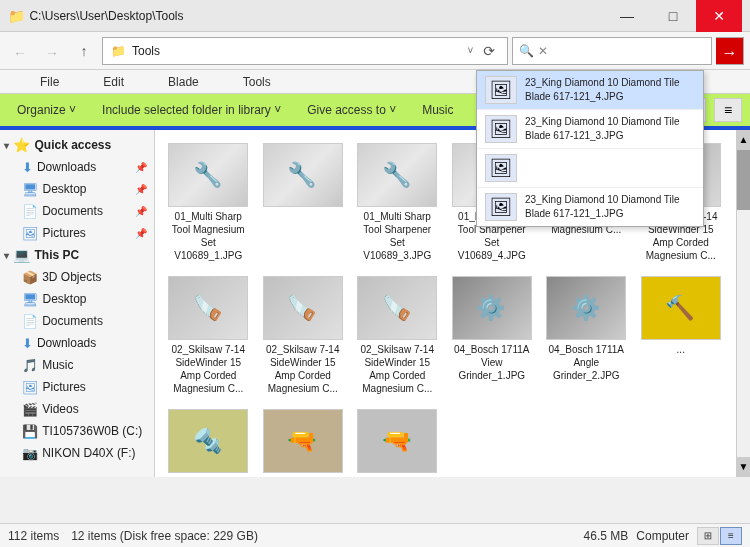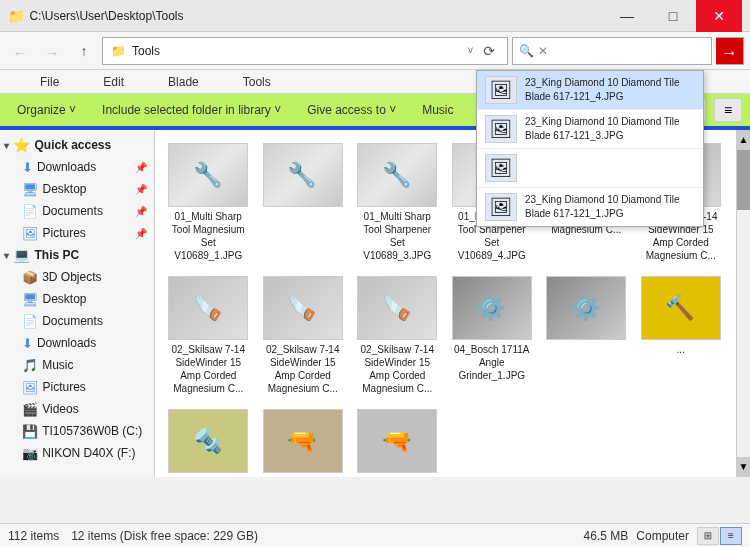--- a/index.html
+++ b/index.html
@@ -519,26 +519,27 @@
       <div class="file-item">
         <div class="file-thumb">
           <div class="tool-img" style="background:linear-gradient(135deg,#c0c0c0,#e0e0e0);">🪚</div>
         </div>
         <div class="file-name">02_Skilsaw 7-14 SideWinder 15 Amp Corded Magnesium C...</div>
       </div>
       <div class="file-item">
         <div class="file-thumb">
           <div class="tool-img" style="background:linear-gradient(135deg,#888,#ccc);">⚙️</div>
         </div>
-        <div class="file-name">04_Bosch 1711A Angle Grinder_1.JPG</div>
+        <div class="file-name">04_Bosch 1711A View Grinder_1.JPG</div>
       </div>
       <div class="file-item">
         <div class="file-thumb">
           <div class="tool-img" style="background:linear-gradient(135deg,#888,#ccc);">⚙️</div>
         </div>
+        <div class="file-name">04_Bosch 1711A Angle Grinder_2.JPG</div>
       </div>
 
       <div class="file-item">
         <div class="file-thumb" style="background:#f0e060;">
           <div class="tool-img" style="background:#e0c000;">🔨</div>
         </div>
         <div class="file-name">...</div>
       </div>
       <div class="file-item">
         <div class="file-thumb" style="background:#e0e0d0;">

